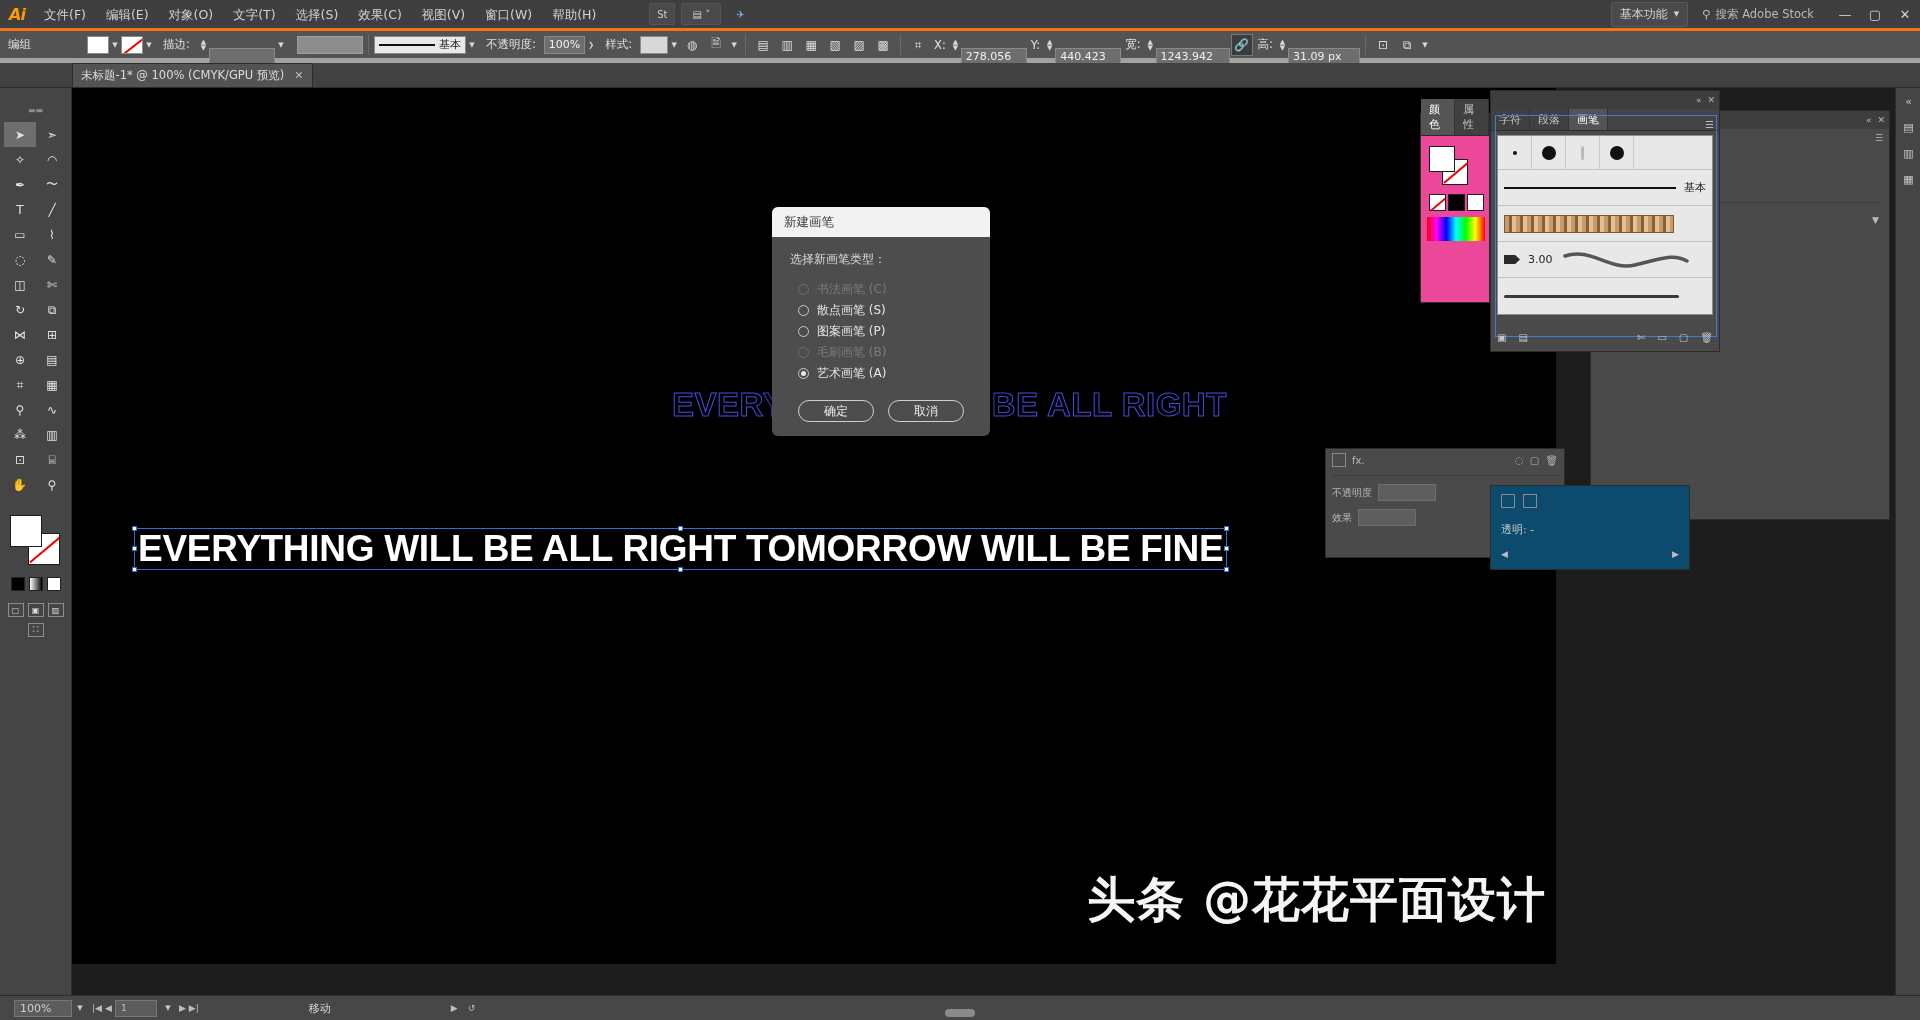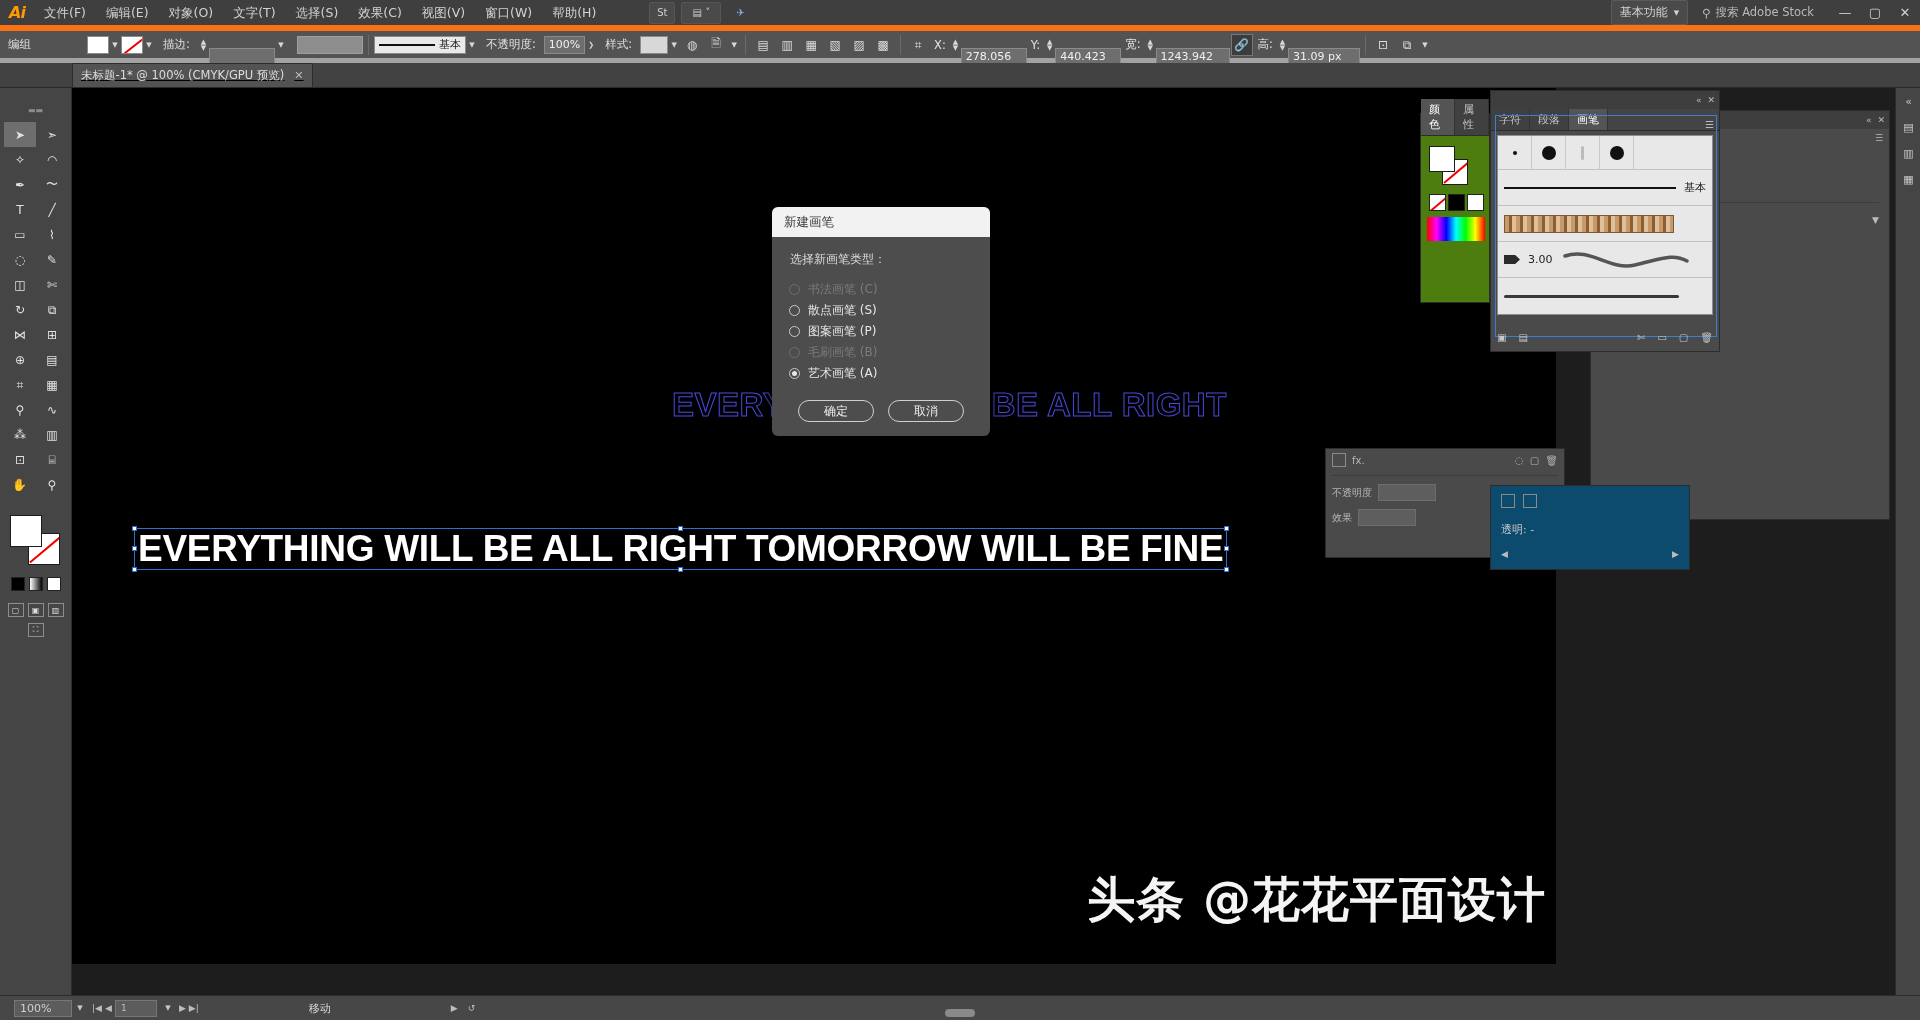--- a/index.html
+++ b/index.html
@@ -9,21 +9,21 @@
     background: #3a3a3a;
     font-family: "DejaVu Sans", "Liberation Sans", sans-serif;
     -webkit-font-smoothing: antialiased;
   }
   #app { position: relative; width: 1920px; height: 1020px; }
 
   
   .menubar {
     position: absolute; top: 0; left: 0; width: 1920px; height: 31px;
     background: #3f3f3f; display: flex; align-items: center;
-    border-bottom: 6px solid #f97316;
+    border-bottom: 3px solid #f97316;
   }
   .ai-logo {
     width: 34px; height: 31px; display: flex; align-items: center;
     justify-content: center; color: #ff9a00; font-weight: bold;
     font-size: 16px; font-style: italic; letter-spacing: -1px;
   }
   .menu-item {
     color: #d2d2d2; font-size: 12.5px; padding: 0 10px; height: 31px;
     line-height: 31px; cursor: default; white-space: nowrap;
   }
@@ -90,21 +90,20 @@
     width: 22px; height: 22px; display: flex; align-items: center;
     justify-content: center; color: #ddd; font-size: 12px; margin: 0 1px;
   }
   .cb-icon.active { background: #3c3c3c; border: 1px solid #777; }
 
   
   .tabstrip {
     position: absolute; top: 63px; left: 0; width: 1920px; height: 25px;
     background: #424242; display: flex; align-items: flex-end;
     border-bottom: 1px solid #2a2a2a;
-    text-decoration: underline;
   }
   .doctab {
     margin-left: 72px; height: 24px; background: #535353;
     border: 1px solid #2c2c2c; border-bottom: none; color: #dcdcdc;
     font-size: 11.5px; display: flex; align-items: center;
     padding: 0 8px; gap: 10px; border-radius: 2px 2px 0 0;
   }
   .tab-x { color: #bbb; font-size: 11px; }
 
   
@@ -186,21 +185,21 @@
     border: 1px solid #2f6fd0;
   }
   .watermark {
     position: absolute; right: 10px; bottom: 32px;
     color: #fff; font-size: 48px; font-weight: bold;
     font-family: "DejaVu Sans", sans-serif; letter-spacing: 1px;
     opacity: 0.96;
   }
 
   
-  .panel { position: absolute; background: #4d7c0f; border: 1px solid #2c2c2c; }
+  .panel { position: absolute; background: #ec4899; border: 1px solid #2c2c2c; }
   .panel-header {
     height: 18px; background: #3e3e3e; display: flex;
     align-items: center; justify-content: flex-end; padding-right: 4px; gap: 6px;
   }
   .ph-btn { color: #bbb; font-size: 9px; }
   .panel-tabs {
     height: 22px; background: #444; display: flex; align-items: flex-end;
     border-bottom: 1px solid #2c2c2c;
   }
   .ptab {
@@ -313,21 +312,21 @@
     background: #4d4d4d; border-radius: 6px; overflow: hidden;
     box-shadow: 0 4px 18px rgba(0,0,0,.55);
   }
   .dlg-title {
     height: 30px; background: #f2f2f2; color: #3b3b3b;
     font-size: 12.5px; display: flex; align-items: center; padding-left: 12px;
   }
   .dlg-body { padding: 14px 0 0 0; }
   .dlg-prompt { color: #dadada; font-size: 12px; padding: 0 0 11px 18px; }
   .radio-row {
-    display: flex; align-items: center; gap: 8px; padding: 2px 0 2px 17px;
+    display: flex; align-items: center; gap: 8px; padding: 2px 0 2px 26px;
     height: 21px; color: #e6e6e6; font-size: 12px;
   }
   .radio-row.disabled { color: #7b7b7b; }
   .radio {
     width: 11px; height: 11px; border-radius: 50%;
     border: 1px solid #c9c9c9; background: #4d4d4d;
     display: flex; align-items: center; justify-content: center; flex: none;
   }
   .radio.disabled { border-color: #6f6f6f; }
   .radio.checked::after {

